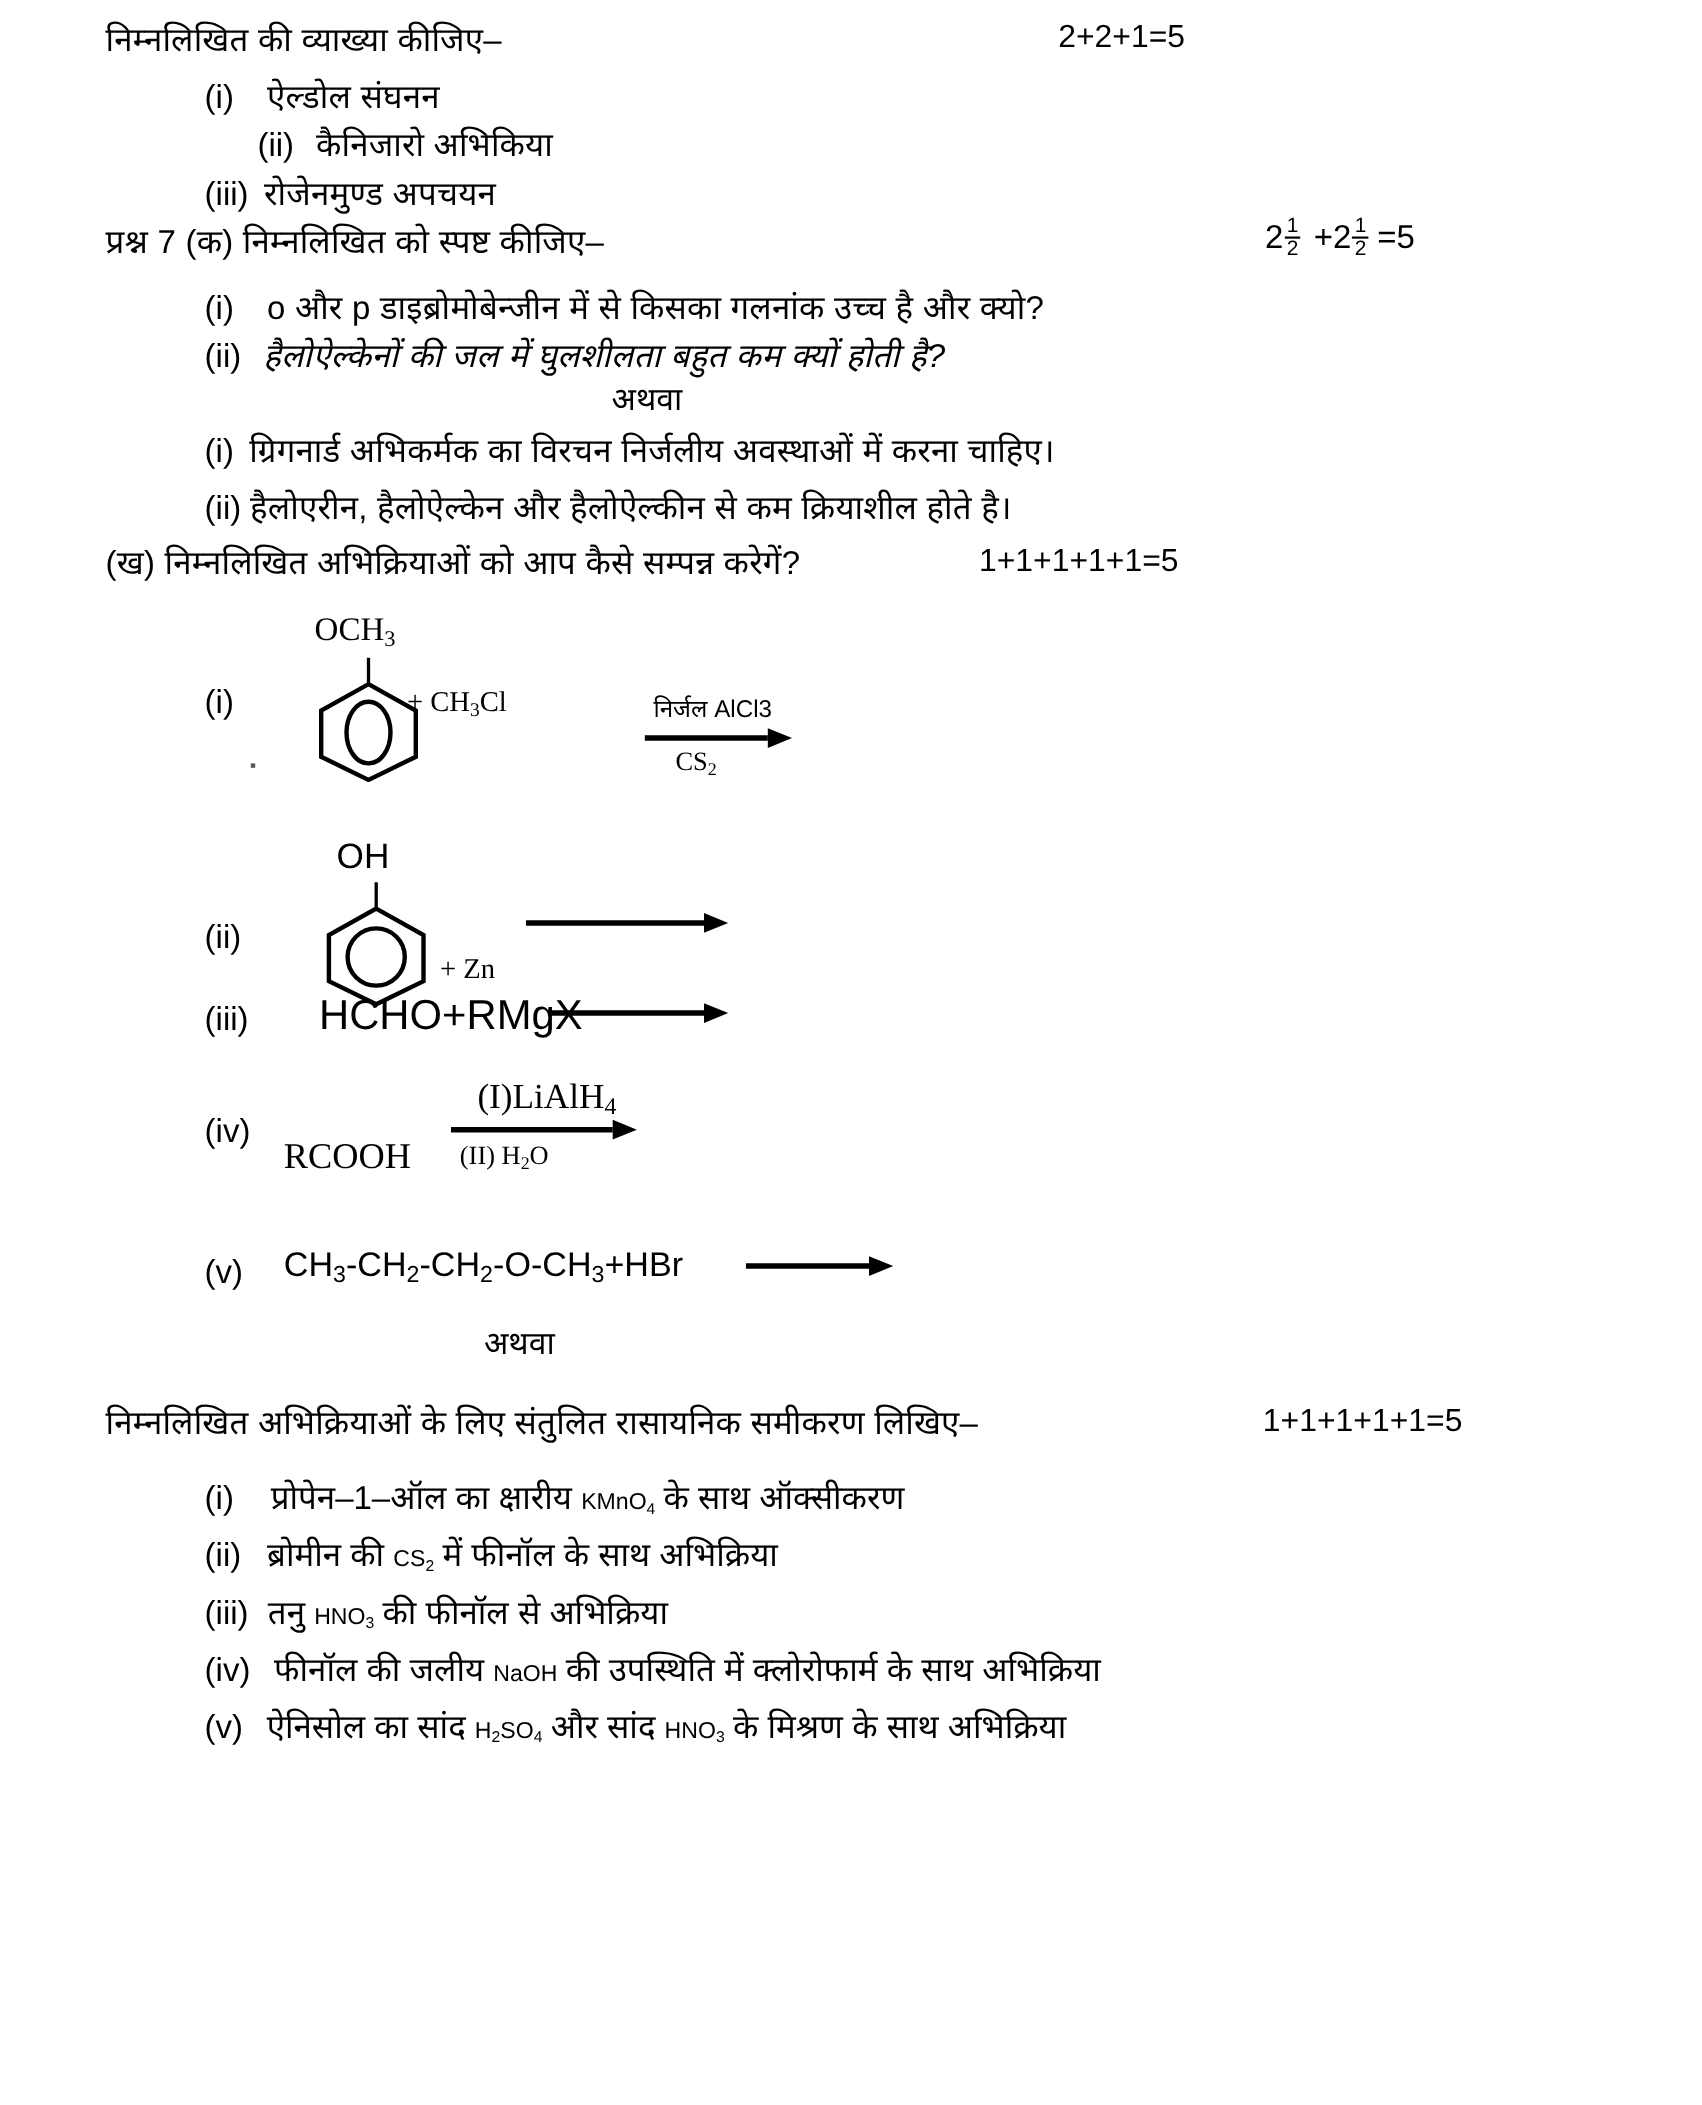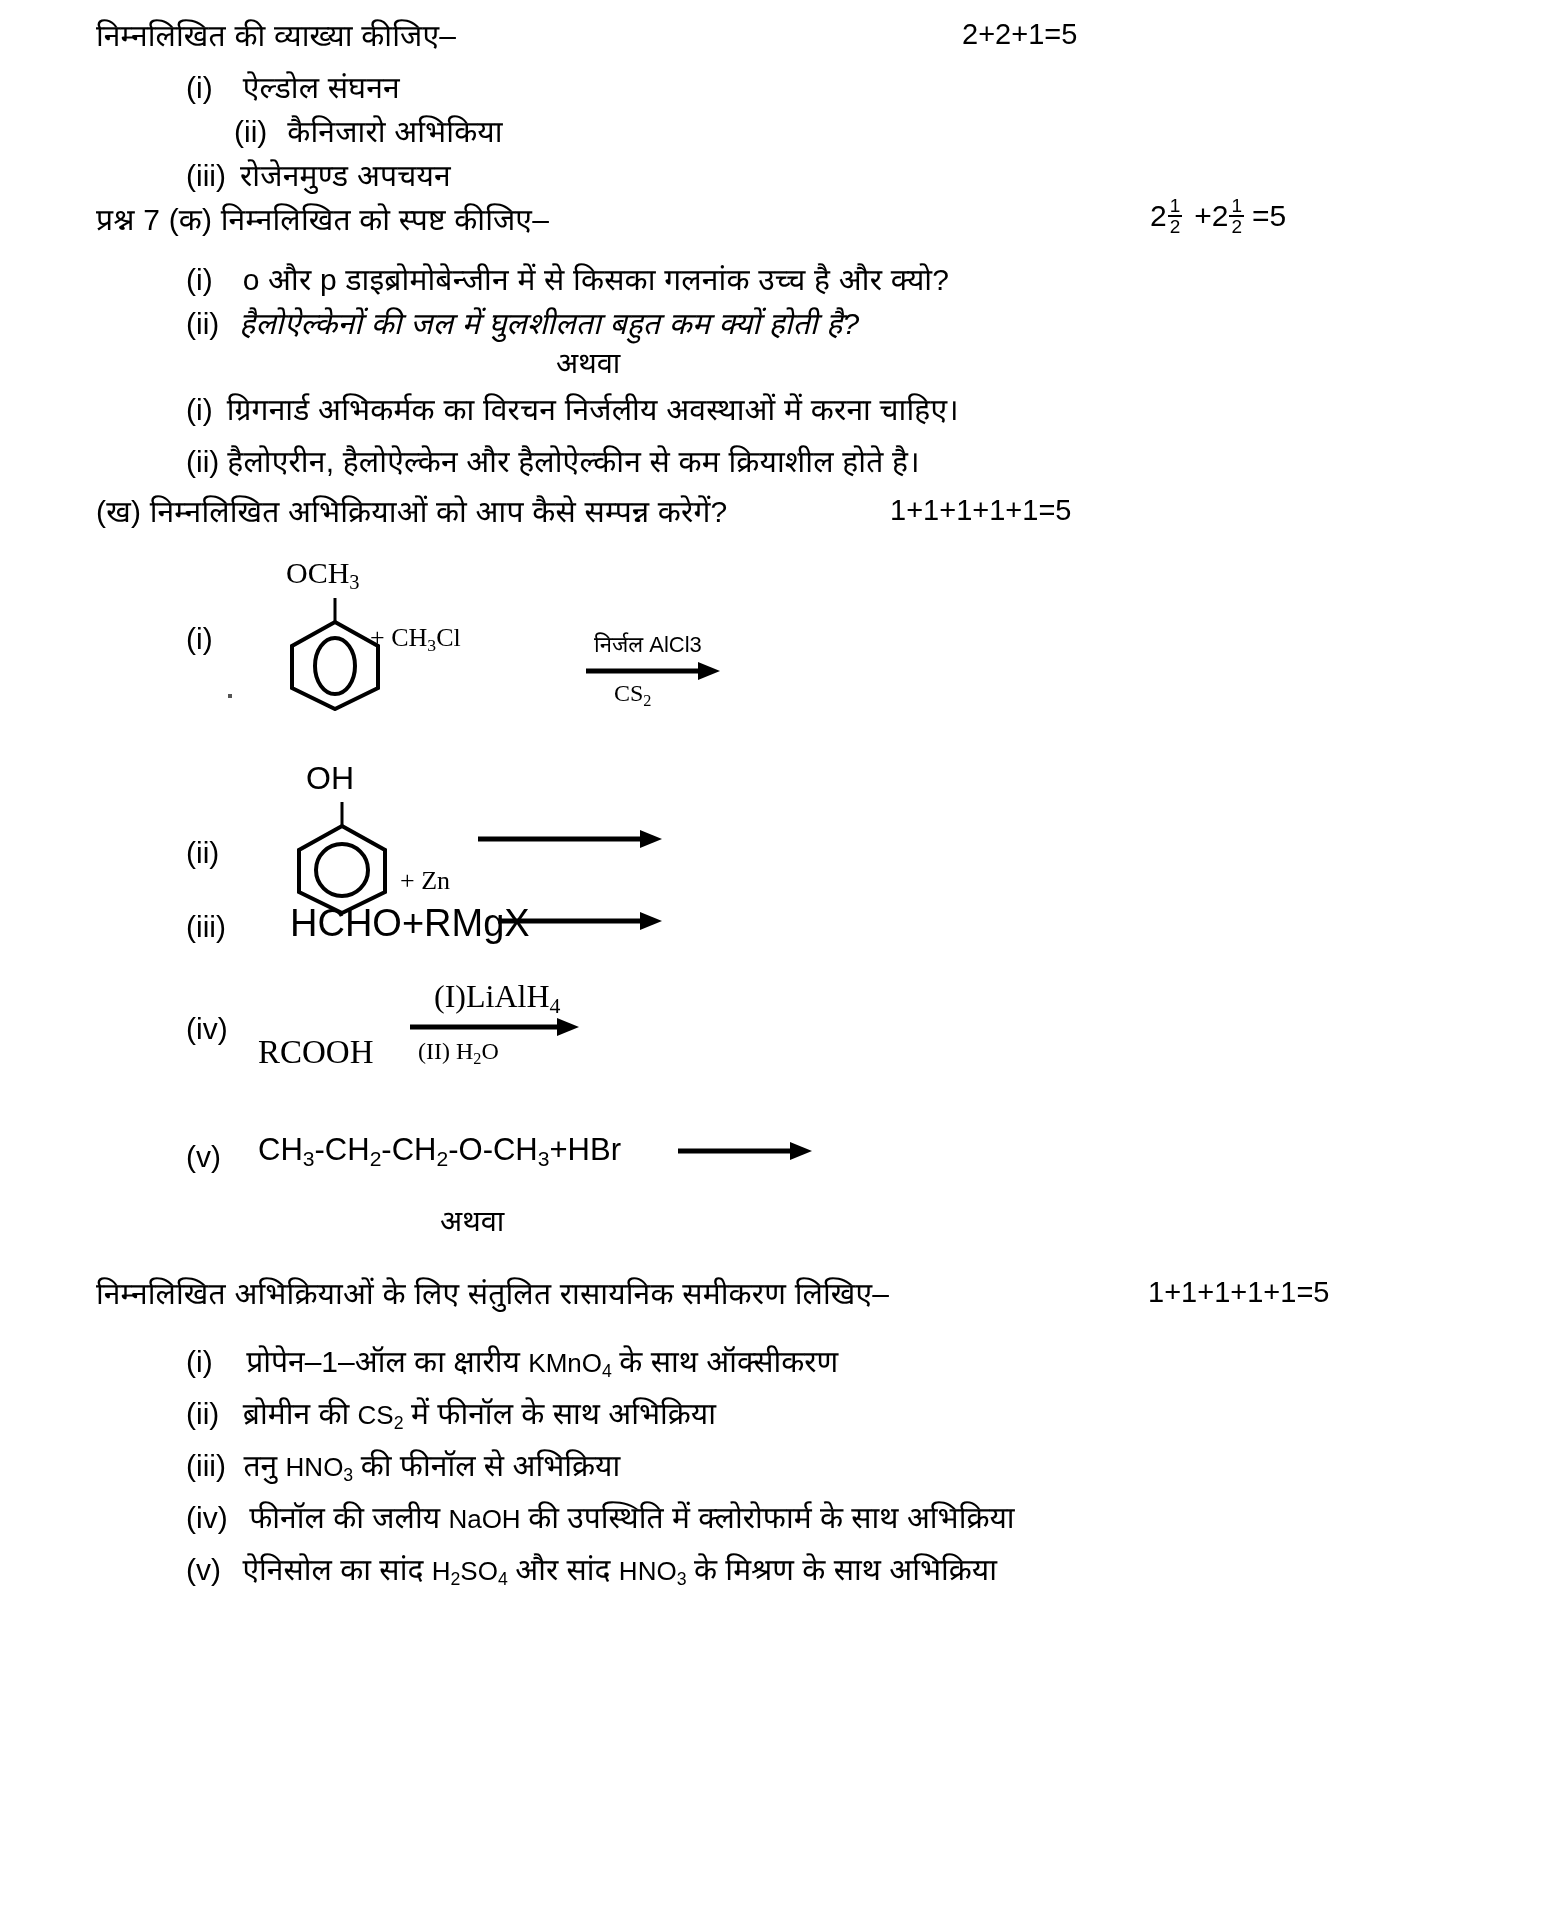--- a/index.html
+++ b/index.html
@@ -33,21 +33,21 @@
   .frac .den { border-top: 2px solid #000; padding:0 2px; }
 
   
   .chem { font-family:"Liberation Serif","DejaVu Serif",serif; }
   .chem-sans { font-family:"Liberation Sans","DejaVu Sans",sans-serif; }
   sub { font-size: .68em; vertical-align: -0.28em; }
   .cond-top { position:absolute; font-size:22px; white-space:nowrap; }
   .cond-bot { position:absolute; font-size:24px; white-space:nowrap; }
 
   .bottom-item { font-size: 30px; white-space: nowrap; }
-  .bigchem { font-size: 26px; }
+  .bigchem { font-size: 21px; }
 </style>
 </head>
 <body>
 
 <div class="page">
 
   <div class="abs hi q-line" style="left:96px; top:14px;">निम्नलिखित की व्याख्या कीजिए–</div>
   <div class="abs marks" style="left:962px; top:18px;">2+2+1=5</div>
 
   <div class="abs" style="left:186px; top:66px;">

